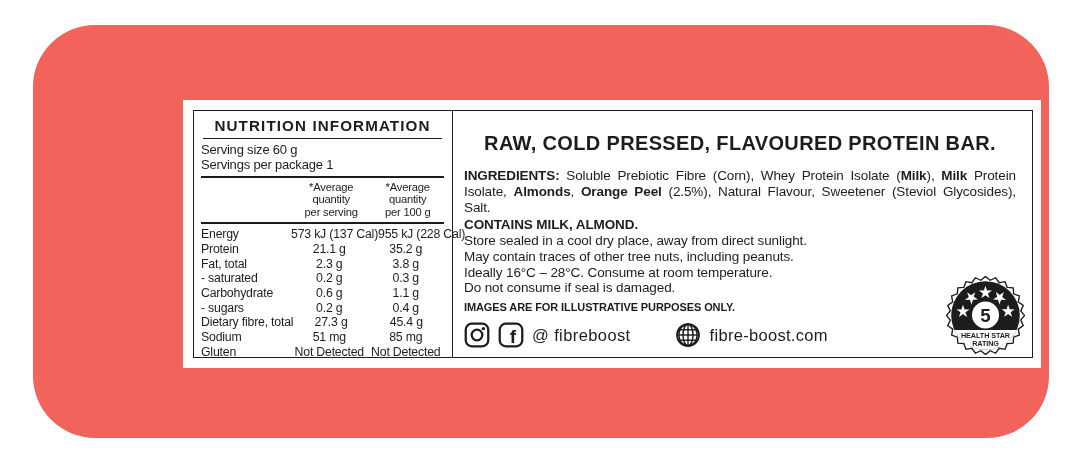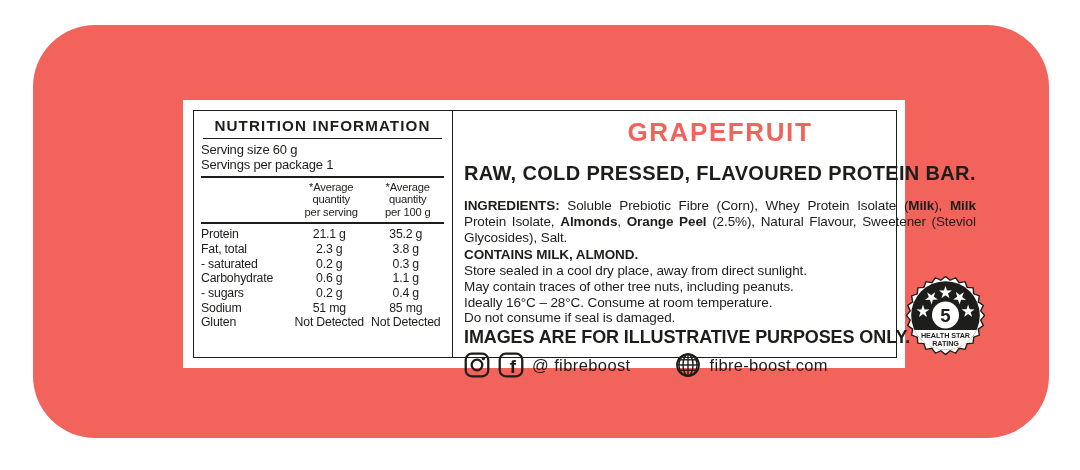--- a/index.html
+++ b/index.html
@@ -17,21 +17,21 @@
   .card {
     position: absolute; left: 33px; top: 25px;
     width: 1016px; height: 413px;
     background: var(--coral, #F1635B);
     border-radius: 62px;
   }
 
   
   .label {
     position: absolute; left: 150px; top: 75px; 
-    width: 722px; height: 268px;
+    width: 858px; height: 268px;
     background: #ffffff;
     padding-left: 24px;
   }
   .label-box {
     position: absolute; left: 10px; top: 10px; right: 8px; bottom: 10px;
     border: 1.6px solid #1d1d1b;
     display: flex;
   }
 
   
@@ -73,21 +73,21 @@
   .tagline {
     text-align: center; font-weight: bold; font-size: 20px;
     line-height: 17px; letter-spacing: 0.35px; margin-top: 19px; white-space: nowrap;
   }
   .ingredients {
     margin-top: 16px; font-size: 13.5px; line-height: 15.8px;
     text-align: justify;
   }
   .contains { font-weight: bold; font-size: 13.5px; line-height: 16px; margin-top: 2px; }
   .note-line { font-size: 13.5px; line-height: 15.6px; }
-  .disclaimer { font-weight: bold; font-size: 18px; line-height: 16px; margin-top: 3px; }
+  .disclaimer { font-weight: bold; font-size: 11px; line-height: 16px; margin-top: 3px; }
 
   .social-row {
     margin-top: 7px; display: flex; align-items: center; height: 27px;
   }
   .social-icon { width: 26px; height: 26px; flex: 0 0 auto; }
   .social-icon + .social-icon { margin-left: 8px; }
   .social-handle { margin-left: 8px; font-size: 16.5px; letter-spacing: 0.4px; white-space: nowrap; }
   .website-group { display: flex; align-items: center; margin-left: 44px; }
   .website-text { margin-left: 9px; font-size: 16.5px; letter-spacing: 0.3px; white-space: nowrap; }
 
@@ -116,20 +116,25 @@
             <div class="c-head">*Average
 quantity
 per serving</div>
             <div class="c-head">*Average
 quantity
 per 100 g</div>
           </div>
           <div class="rule-heavy"></div>
 
           <div class="nrow">
+            <div class="c-label">Energy</div>
+            <div class="c-val">573 kJ (137 Cal)</div>
+            <div class="c-val">955 kJ (228 Cal)</div>
+          </div>
+          <div class="nrow">
             <div class="c-label">Protein</div>
             <div class="c-val">21.1 g</div>
             <div class="c-val">35.2 g</div>
           </div>
           <div class="nrow">
             <div class="c-label">Fat, total</div>
             <div class="c-val">2.3 g</div>
             <div class="c-val">3.8 g</div>
           </div>
           <div class="nrow">
@@ -141,33 +146,37 @@
             <div class="c-label">Carbohydrate</div>
             <div class="c-val">0.6 g</div>
             <div class="c-val">1.1 g</div>
           </div>
           <div class="nrow">
             <div class="c-label">- sugars</div>
             <div class="c-val">0.2 g</div>
             <div class="c-val">0.4 g</div>
           </div>
           <div class="nrow">
+            <div class="c-label">Dietary fibre, total</div>
+            <div class="c-val">27.3 g</div>
+            <div class="c-val">45.4 g</div>
+          </div>
+          <div class="nrow">
             <div class="c-label">Sodium</div>
             <div class="c-val">51 mg</div>
             <div class="c-val">85 mg</div>
           </div>
           <div class="nrow">
             <div class="c-label">Gluten</div>
             <div class="c-val">Not Detected</div>
             <div class="c-val">Not Detected</div>
           </div>
         </div>
 
         <div class="col-right">
-          <div class="flavour">GRAPEFRUIT</div>
           <div class="tagline">RAW, COLD PRESSED, FLAVOURED PROTEIN BAR.</div>
 
           <div class="ingredients"><b>INGREDIENTS:</b><span> Soluble Prebiotic Fibre (Corn), Whey Protein Isolate (</span><b>Milk</b><span>), </span><b>Milk</b><span> Protein Isolate, </span><b>Almonds</b><span>, </span><b>Orange Peel</b><span> (2.5%), Natural Flavour, Sweetener (Steviol Glycosides), Salt.</span></div>
 
           <div class="contains">CONTAINS MILK, ALMOND.</div>
           <div class="note-line">Store sealed in a cool dry place, away from direct sunlight.</div>
           <div class="note-line">May contain traces of other tree nuts, including peanuts.</div>
           <div class="note-line">Ideally 16°C – 28°C. Consume at room temperature.</div>
           <div class="note-line">Do not consume if seal is damaged.</div>
           <div class="disclaimer">IMAGES ARE FOR ILLUSTRATIVE PURPOSES ONLY.</div>

